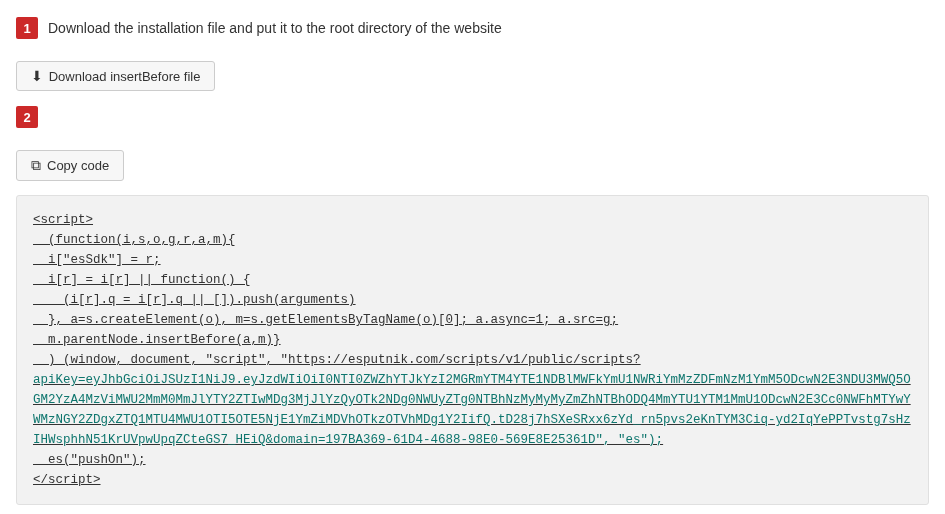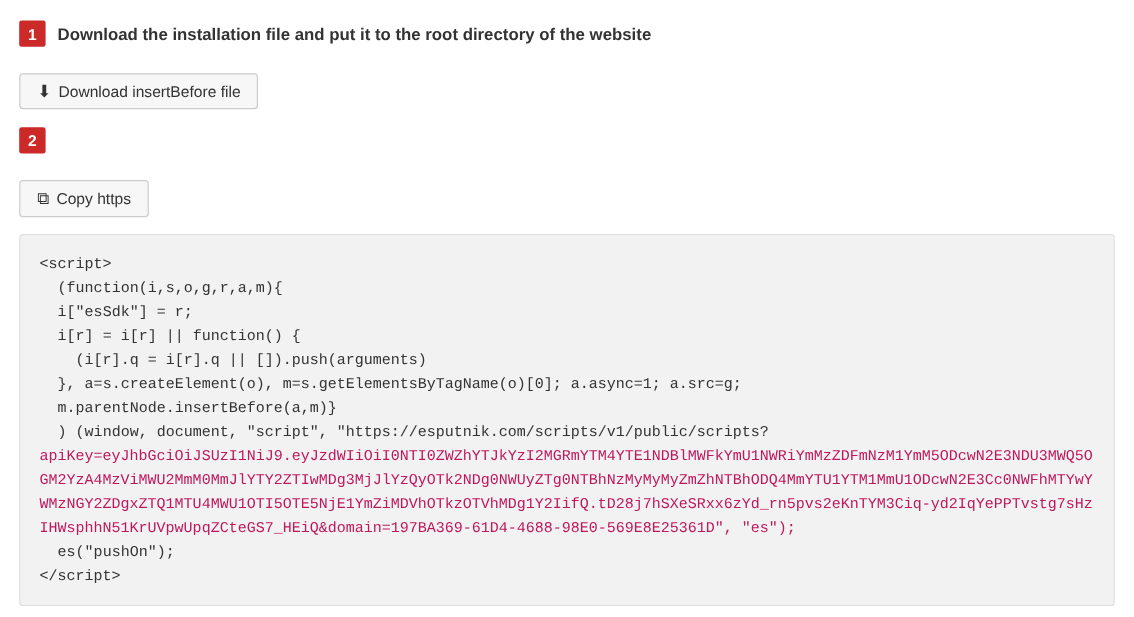--- a/index.html
+++ b/index.html
@@ -33,21 +33,20 @@
       border-radius: 2px;
       flex-shrink: 0;
       margin-top: 1px;
     }
 
     .step-text {
       font-size: 14px;
       color: #333;
       line-height: 1.5;
       padding-top: 2px;
-      font-weight: bold;
     }
 
     .btn {
       display: inline-flex;
       align-items: center;
       gap: 6px;
       padding: 6px 14px;
       border: 1px solid #ccc;
       background: #f7f7f7;
       color: #333;
@@ -68,24 +67,25 @@
       border-radius: 3px;
       padding: 14px 16px;
       margin-bottom: 16px;
       font-family: 'Courier New', Courier, monospace;
       font-size: 12.5px;
       line-height: 1.6;
       color: #333;
       overflow-x: auto;
       white-space: pre-wrap;
       word-break: break-all;
+      text-decoration: underline;
     }
 
     .code-red {
-      color: #be185d;
+      color: #0f766e;
     }
 
     .code-normal {
       color: #333;
     }
   </style>
 </head>
 <body>
 
 
@@ -101,21 +101,21 @@
   <span>Download insertBefore file</span>
 </button>
 
 
 <div class="step-row">
   <span class="step-badge">2</span>
 </div>
 
 <button class="btn">
   <span class="btn-icon">⧉</span>
-  <span>Copy https</span>
+  <span>Copy code</span>
 </button>
 
 
 <div class="code-block"><span class="code-normal">&lt;script&gt;
   (function(i,s,o,g,r,a,m){
   i["esSdk"] = r;
   i[r] = i[r] || function() {
     (i[r].q = i[r].q || []).push(arguments)
   }, a=s.createElement(o), m=s.getElementsByTagName(o)[0]; a.async=1; a.src=g;
   m.parentNode.insertBefore(a,m)}

